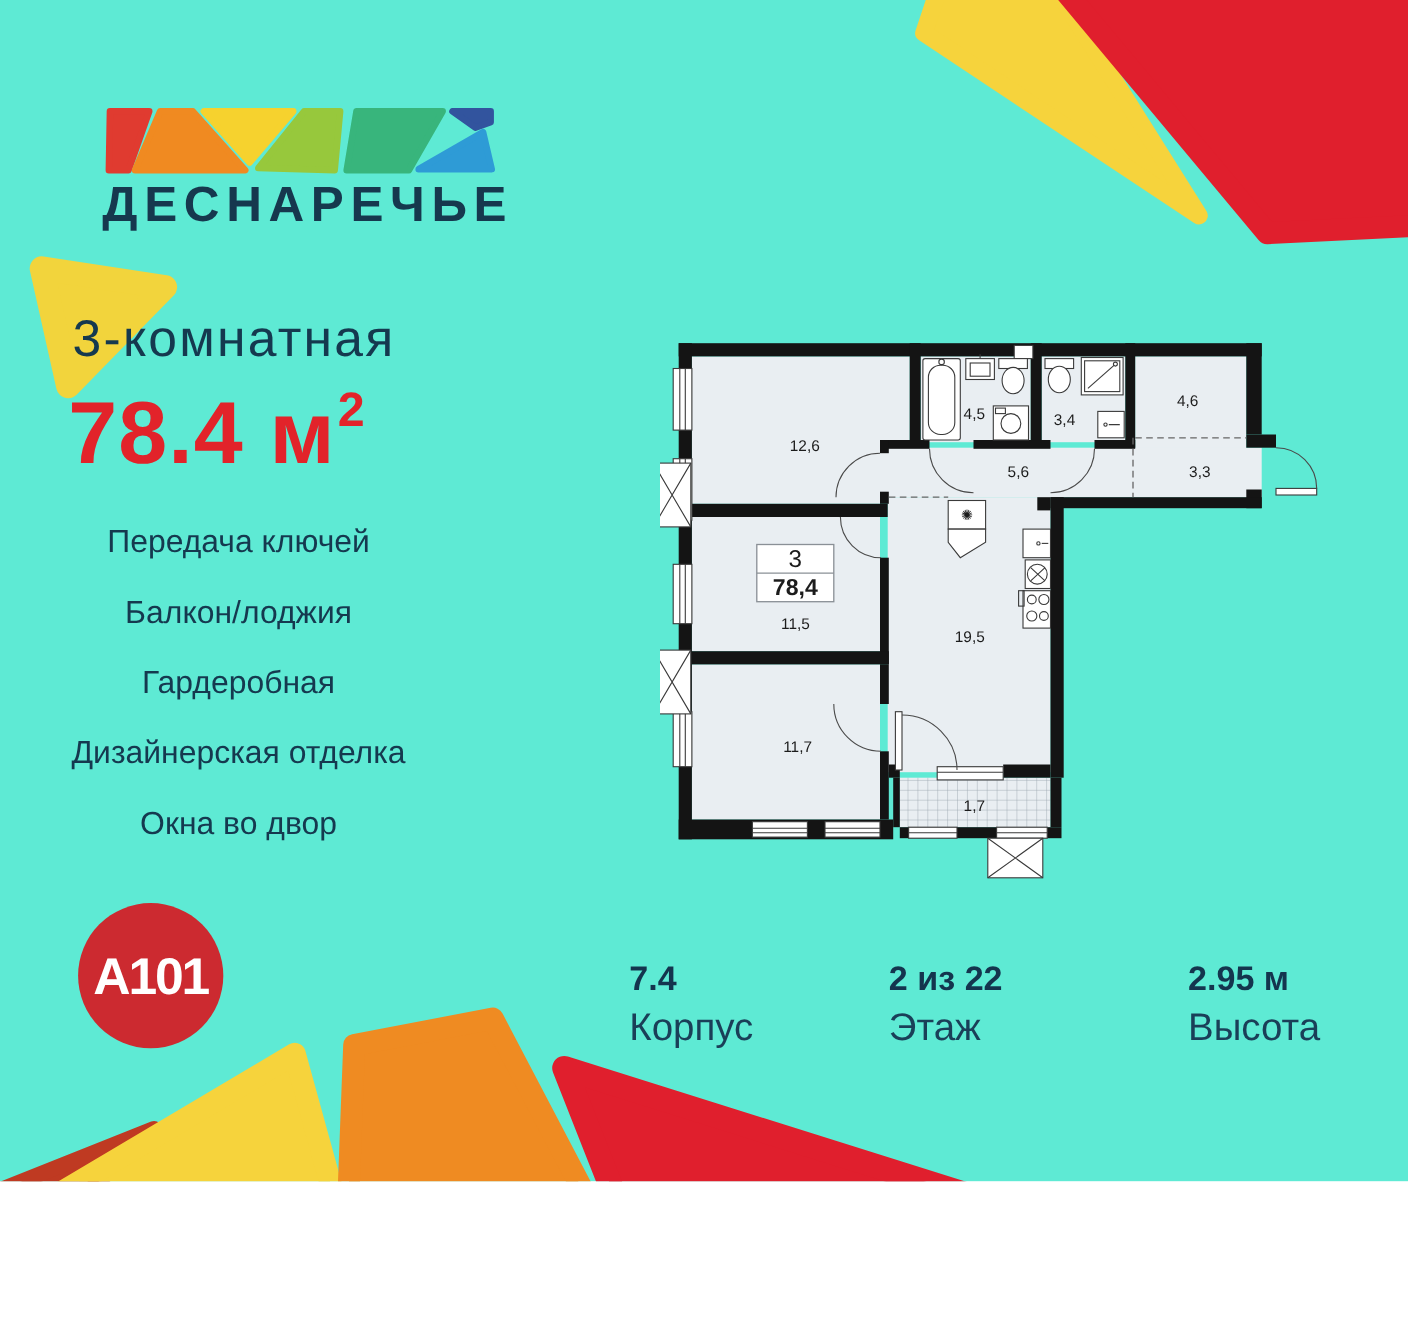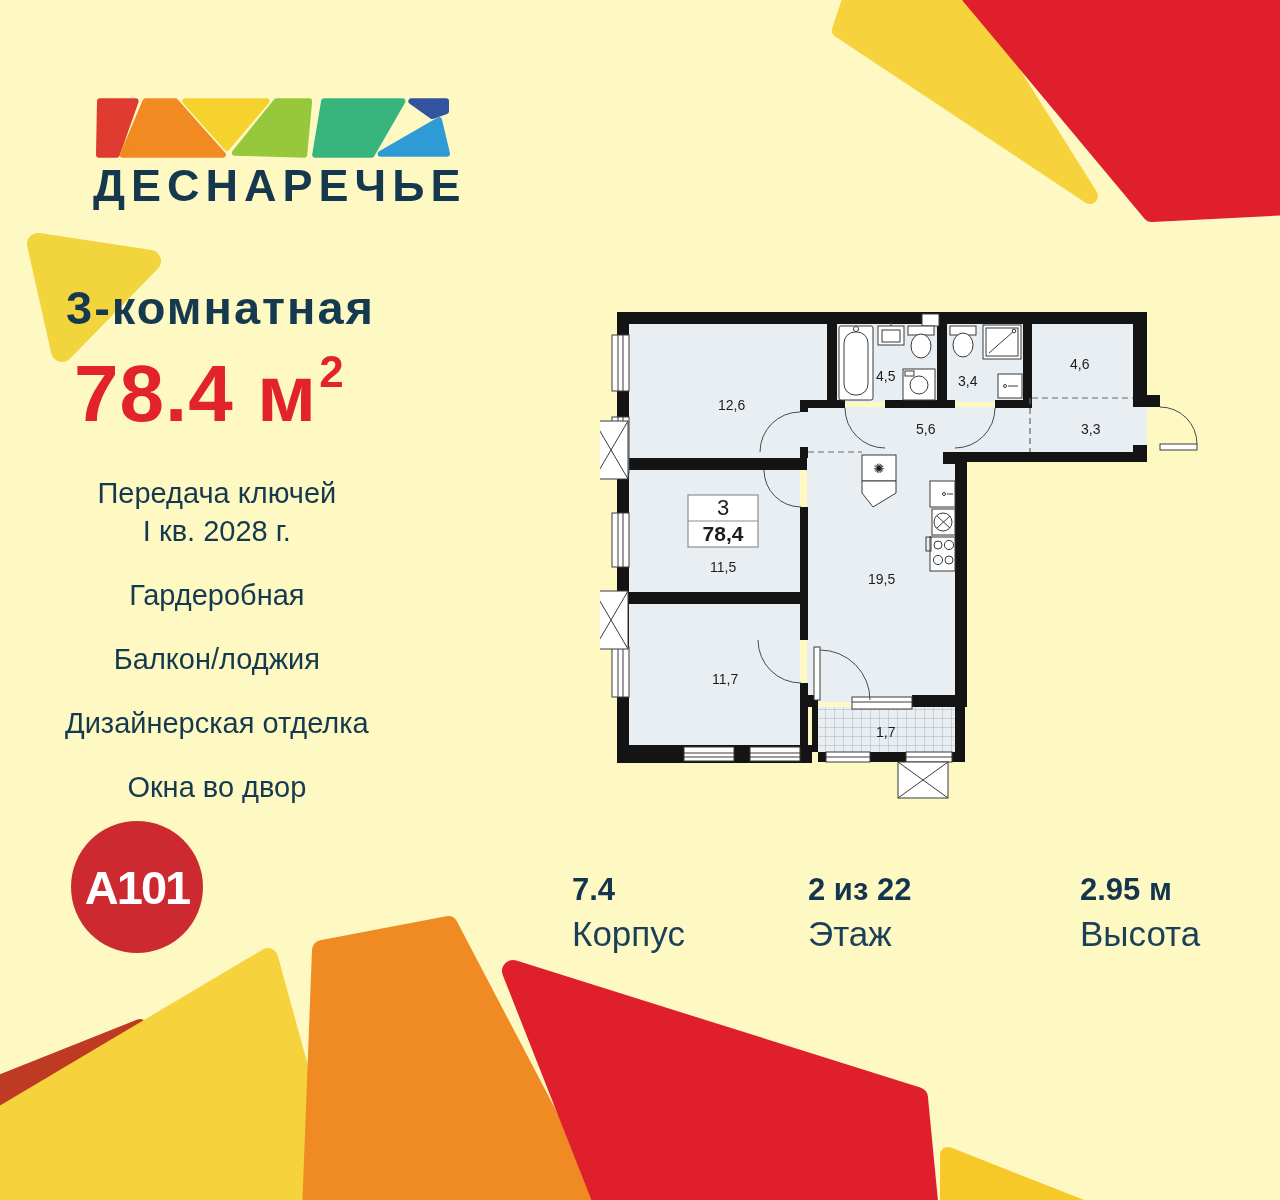--- a/index.html
+++ b/index.html
@@ -1,28 +1,28 @@
 <!DOCTYPE html>
 <html><head>
 <meta charset="utf-8">
 <style>
   html,body{margin:0;padding:0;background:#fff;}
-  .canvas{position:relative;width:1280px;height:1200px;background:#fef9c3;overflow:hidden;
+  .canvas{position:relative;width:1280px;height:1074px;background:#5eead4;overflow:hidden;
           font-family:"Liberation Sans",sans-serif;color:#16394F;}
   .deco{position:absolute;left:0;top:0;width:1280px;height:1200px;pointer-events:none;}
 
   
   .brand-logo{position:absolute;left:95px;top:97px;width:357px;height:62px;}
   .brand-name{position:absolute;left:93px;top:160px;font-size:45px;font-weight:700;
               letter-spacing:6px;color:#16384E;}
 
   
-  .listing-title{position:absolute;left:66px;top:280px;font-size:47px;font-weight:700;
+  .listing-title{position:absolute;left:66px;top:280px;font-size:47px;font-weight:400;
                  letter-spacing:2px;color:#15394F;}
-  .listing-area{position:absolute;left:74px;top:348px;font-size:80px;font-weight:700;
+  .listing-area{position:absolute;left:62px;top:348px;font-size:80px;font-weight:700;
                 color:#E2232A;letter-spacing:1px;}
   .listing-area sup{font-size:44px;vertical-align:super;position:relative;top:-6px;left:2px;}
   .features{position:absolute;left:65px;top:474px;font-size:29px;color:#15394F;}
   .feature{margin-bottom:26px;line-height:38px;}
   .feature .line{display:block;text-align:center;}
 
   
   .a101{position:absolute;left:71px;top:821px;width:132px;height:132px;border-radius:50%;
         background:#CC2A30;color:#fff;display:flex;align-items:center;justify-content:center;
         font-size:47px;font-weight:700;letter-spacing:-2px;}
@@ -79,27 +79,26 @@
     </g>
   </svg>
   <div class="brand-name">ДЕСНАРЕЧЬЕ</div>
 
   <div class="listing-title">3-комнатная</div>
   <div class="listing-area"><span>78.4</span>&nbsp;<span>м</span><sup>2</sup></div>
 
   <div class="features">
     <div class="feature">
       <span class="line">Передача ключей</span>
-      <span class="line">I кв. 2028 г.</span>
+    </div>
+    <div class="feature" style="margin-top:18px;">
+      <span class="line">Балкон/лоджия</span>
     </div>
     <div class="feature" style="margin-top:16px;">
       <span class="line">Гардеробная</span>
-    </div>
-    <div class="feature" style="margin-top:18px;">
-      <span class="line">Балкон/лоджия</span>
     </div>
     <div class="feature" style="margin-top:18px;">
       <span class="line">Дизайнерская отделка</span>
     </div>
     <div class="feature" style="">
       <span class="line">Окна во двор</span>
     </div>
   </div>
 
   <div class="a101">A101</div>

